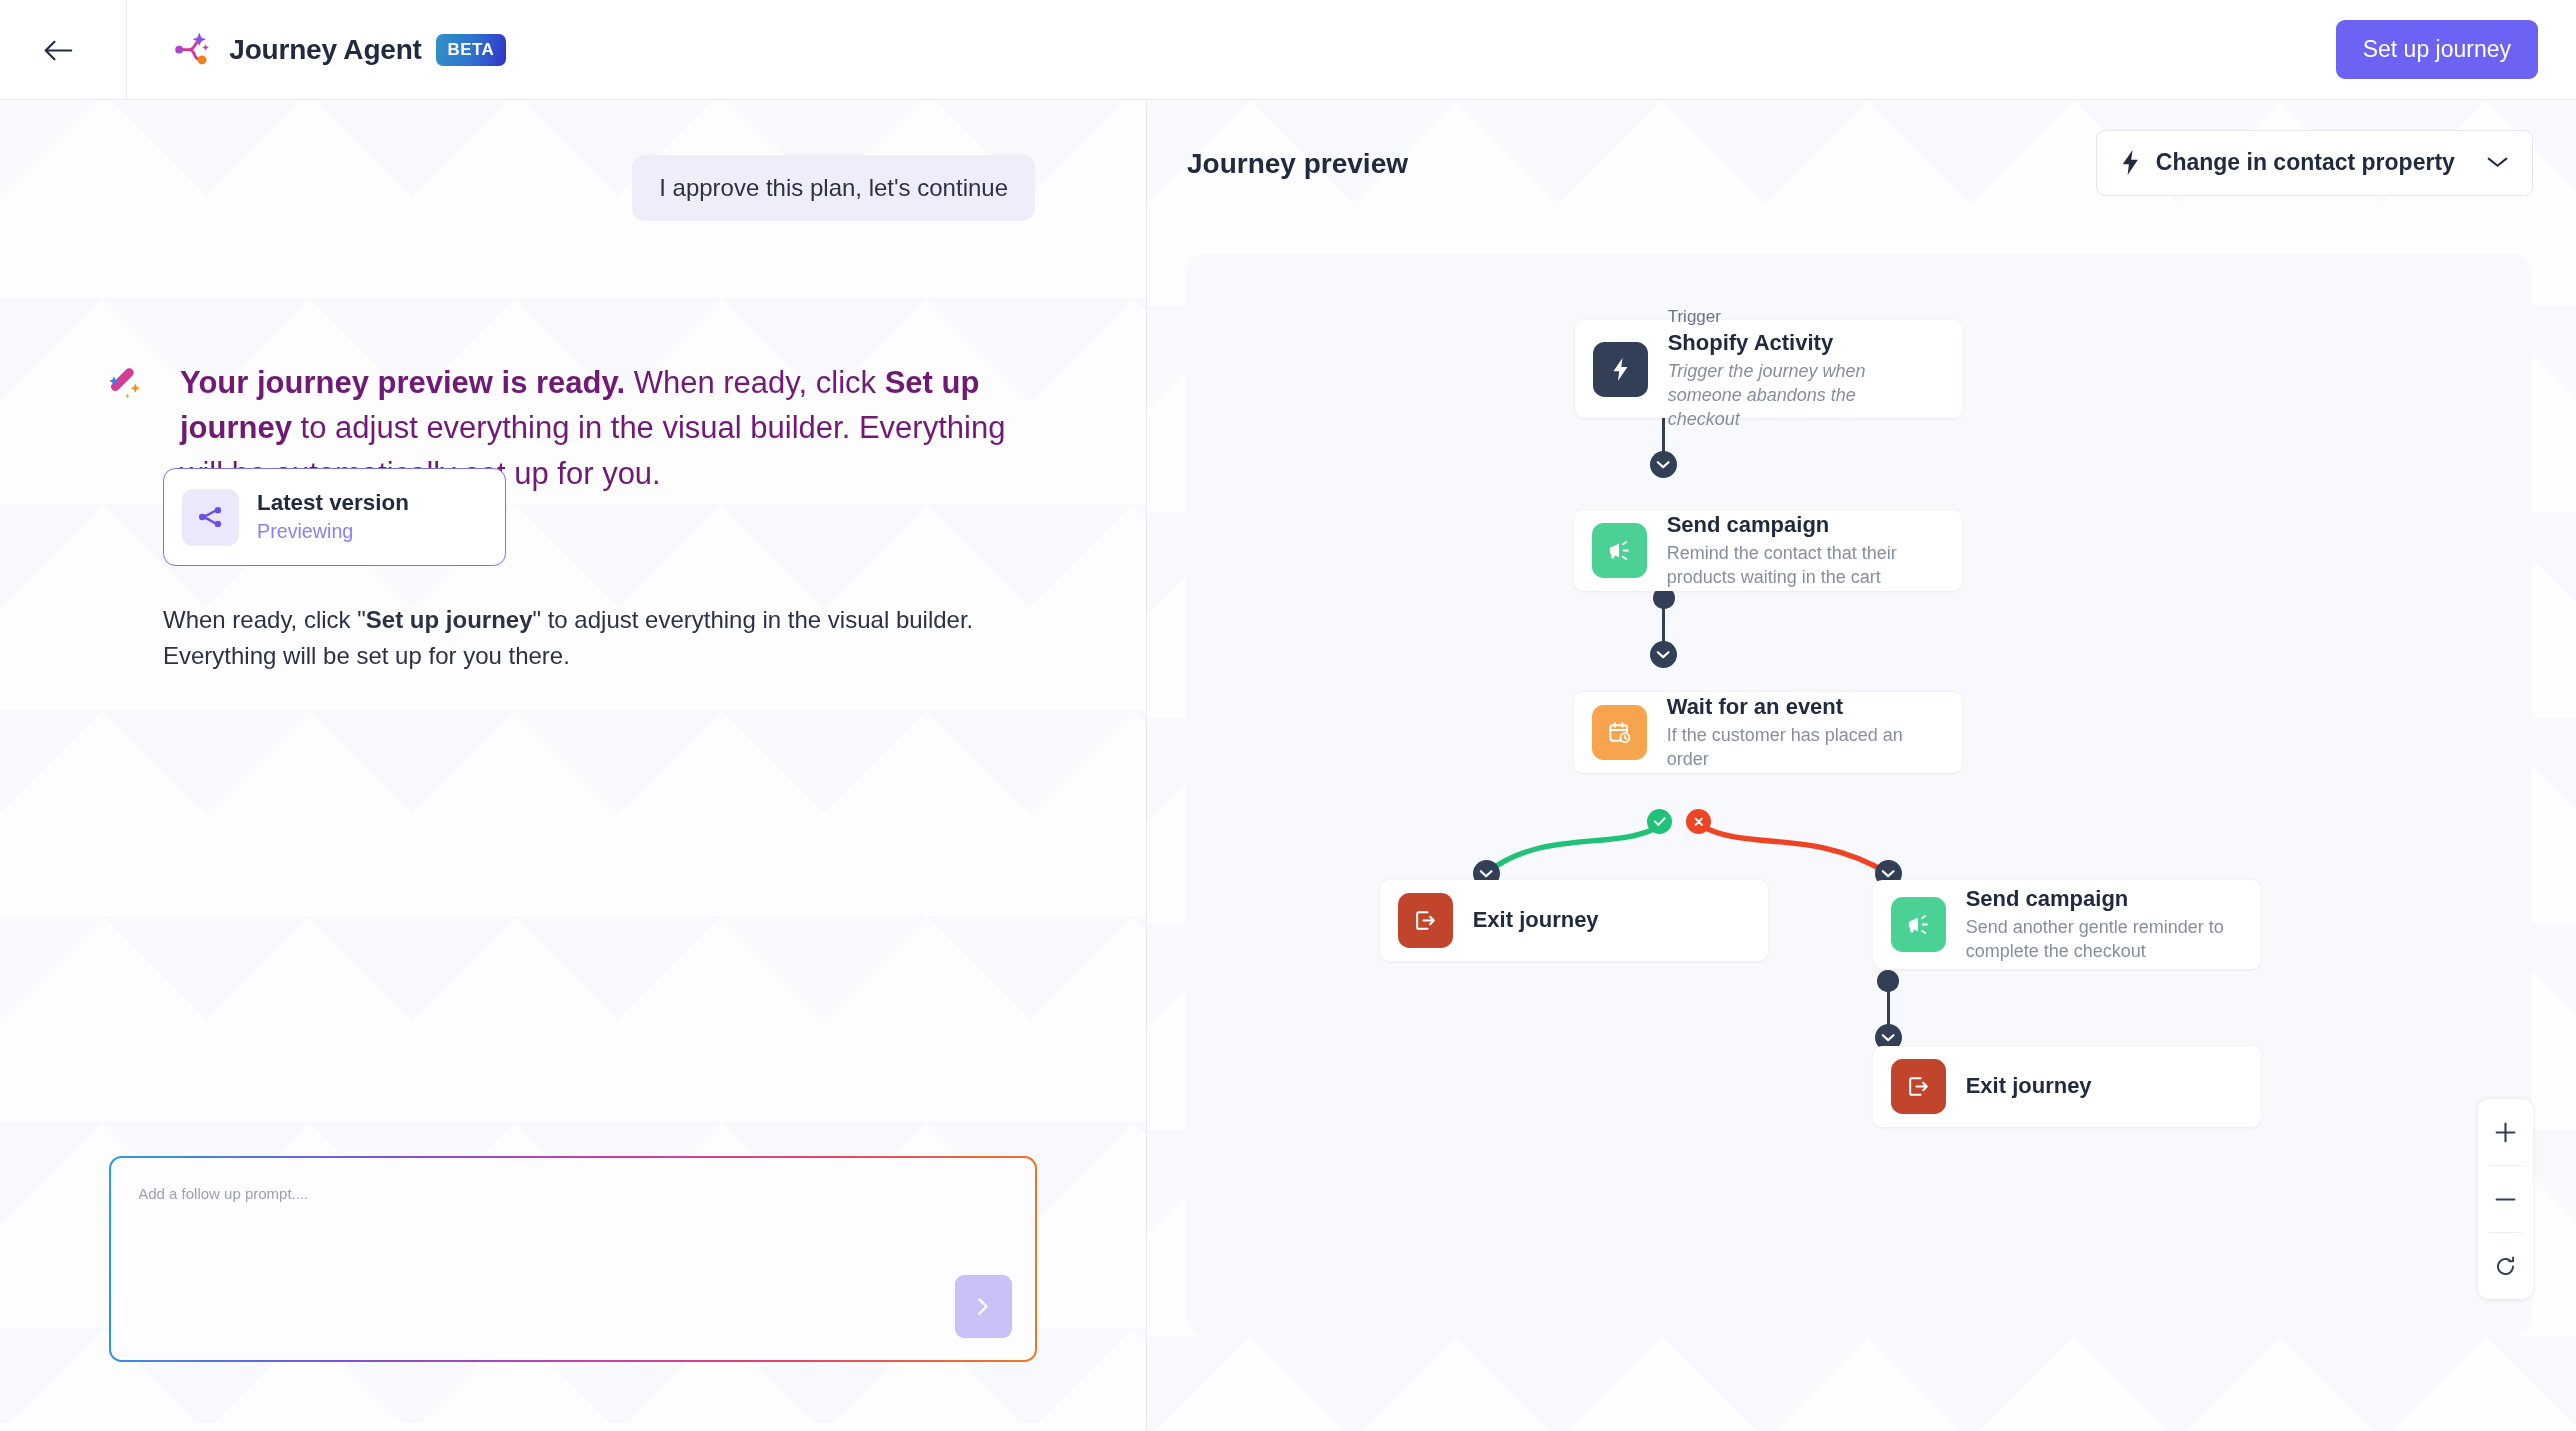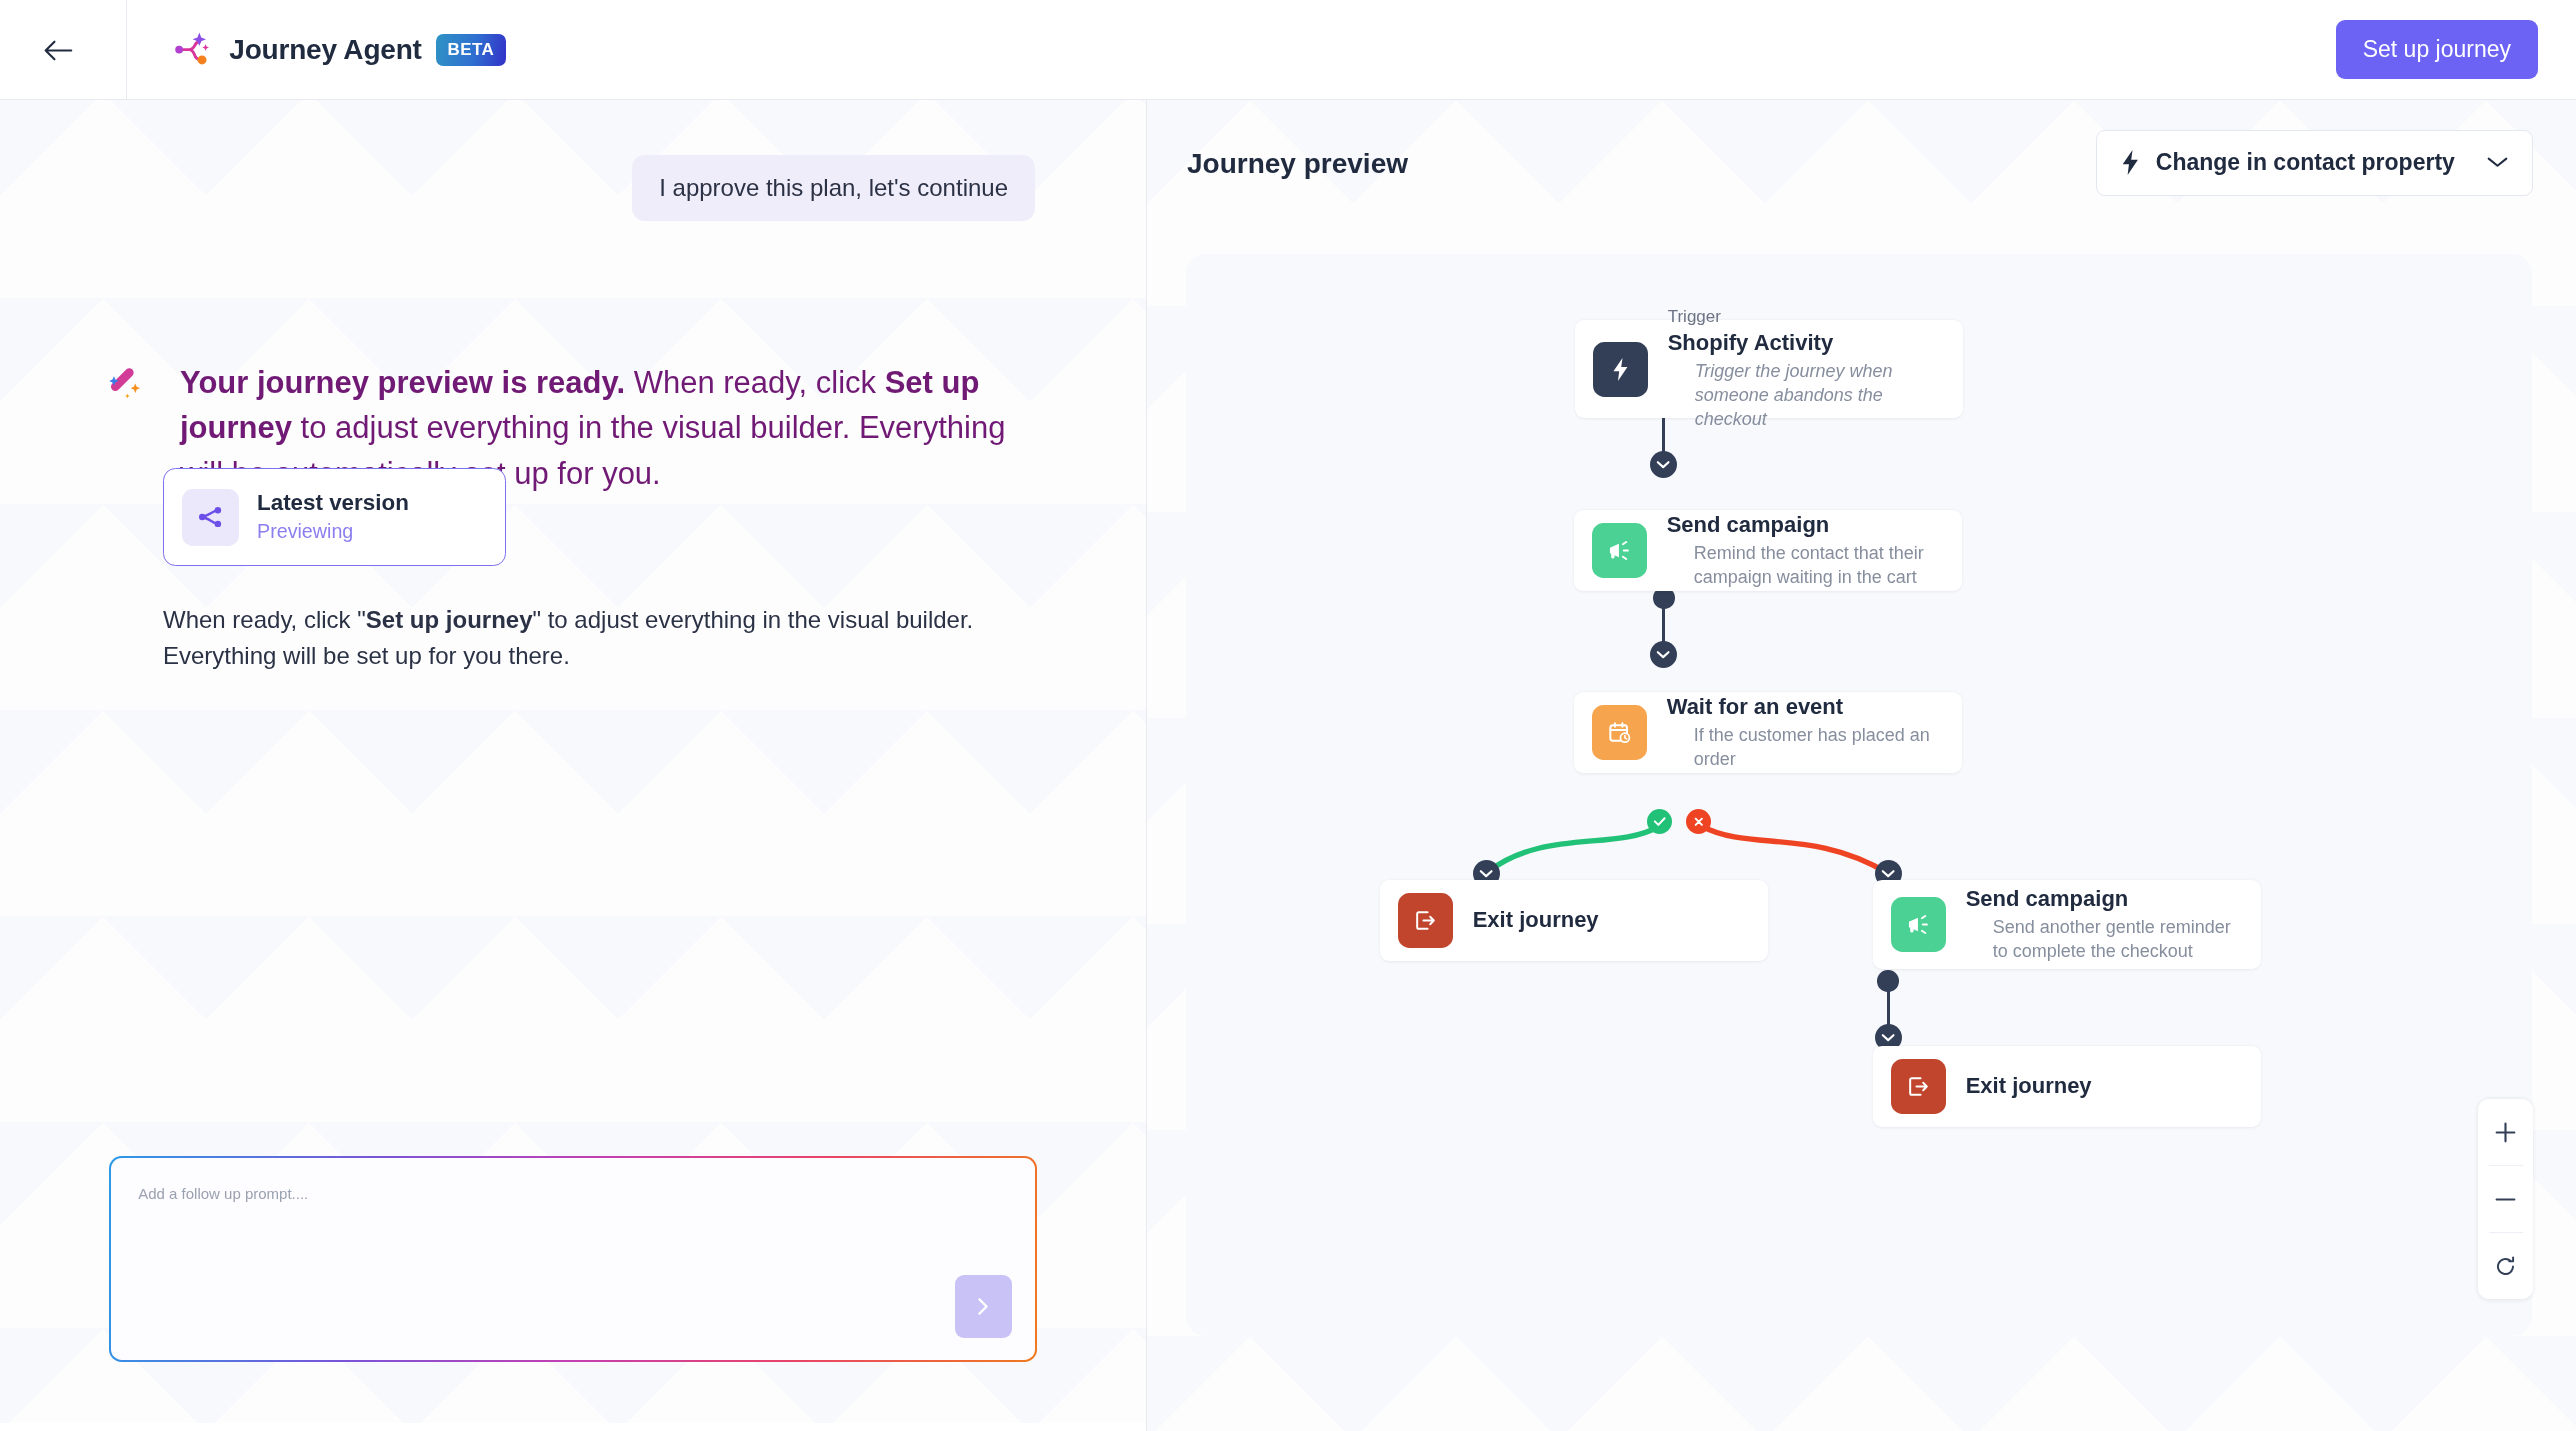--- a/index.html
+++ b/index.html
@@ -189,21 +189,21 @@
     cursor: pointer;
   }
   .node-icon {
     width: 55px; height: 55px; border-radius: 11.6px; flex: 0 0 auto;
     display: flex; align-items: center; justify-content: center;
     margin: 0 19.7px 0 18px;
   }
   .node-body { padding-right: 14.3px; }
   .node-kicker { font-size: 17px; color: #6b7385; line-height: 1.35; }
   .node-title  { font-size: 22px; font-weight: bold; color: #212b40; line-height: 1.3; }
-  .node-desc   { font-size: 18px; color: #868e9e; line-height: 1.32; margin-top: 2.7px; margin-left: 27px; }
+  .node-desc   { font-size: 18px; color: #868e9e; line-height: 1.32; margin-top: 2.7px; }
   .node-desc.italic { font-style: italic; }
 
   .ic-dark   { background: #323f57; }
   .ic-green  { background: #4cd195; }
   .ic-amber  { background: #f7a44e; }
   .ic-red    { background: #c0452c; }
 
   
   .conn-line {
     position: absolute; width: 2.7px; background: #323f57;
@@ -416,21 +416,21 @@
     <div class="node" style="left:388px; top:256px; width:388px; height:81px;">
       <div class="node-icon ic-green">
         <svg width="27" height="27" viewBox="0 0 24 24" fill="none">
           <path d="M3.5 9.5 L11.5 6 V18 L3.5 14.5 Z" fill="#fff"></path>
           <rect x="4.6" y="14" width="3" height="5" rx="1.2" fill="#fff"></rect>
           <path d="M15 6.5 L18 4.5 M15.8 12 H19.5 M15 17.5 L18 19.5" stroke="#fff" stroke-width="1.7" stroke-linecap="round"></path>
         </svg>
       </div>
       <div class="node-body">
         <div class="node-title">Send campaign</div>
-        <div class="node-desc" style="max-width:259px;">Remind the contact that their campaign waiting in the cart</div>
+        <div class="node-desc" style="max-width:259px;">Remind the contact that their products waiting in the cart</div>
       </div>
     </div>
 
     <div class="node" style="left:388px; top:438px; width:388px; height:81px;">
       <div class="node-icon ic-amber">
         <svg width="25" height="25" viewBox="0 0 24 24" fill="none">
           <rect x="3.2" y="5" width="16" height="15" rx="2.4" stroke="#fff" stroke-width="1.9"></rect>
           <path d="M3.2 9.6 H19.2 M7.6 3 V6.4 M14.8 3 V6.4" stroke="#fff" stroke-width="1.9" stroke-linecap="round"></path>
           <circle cx="17.2" cy="17" r="4.3" fill="#f7a44e" stroke="#fff" stroke-width="1.7"></circle>
           <path d="M17.2 14.8 V17.1 L18.8 18.2" stroke="#fff" stroke-width="1.5" stroke-linecap="round"></path>

